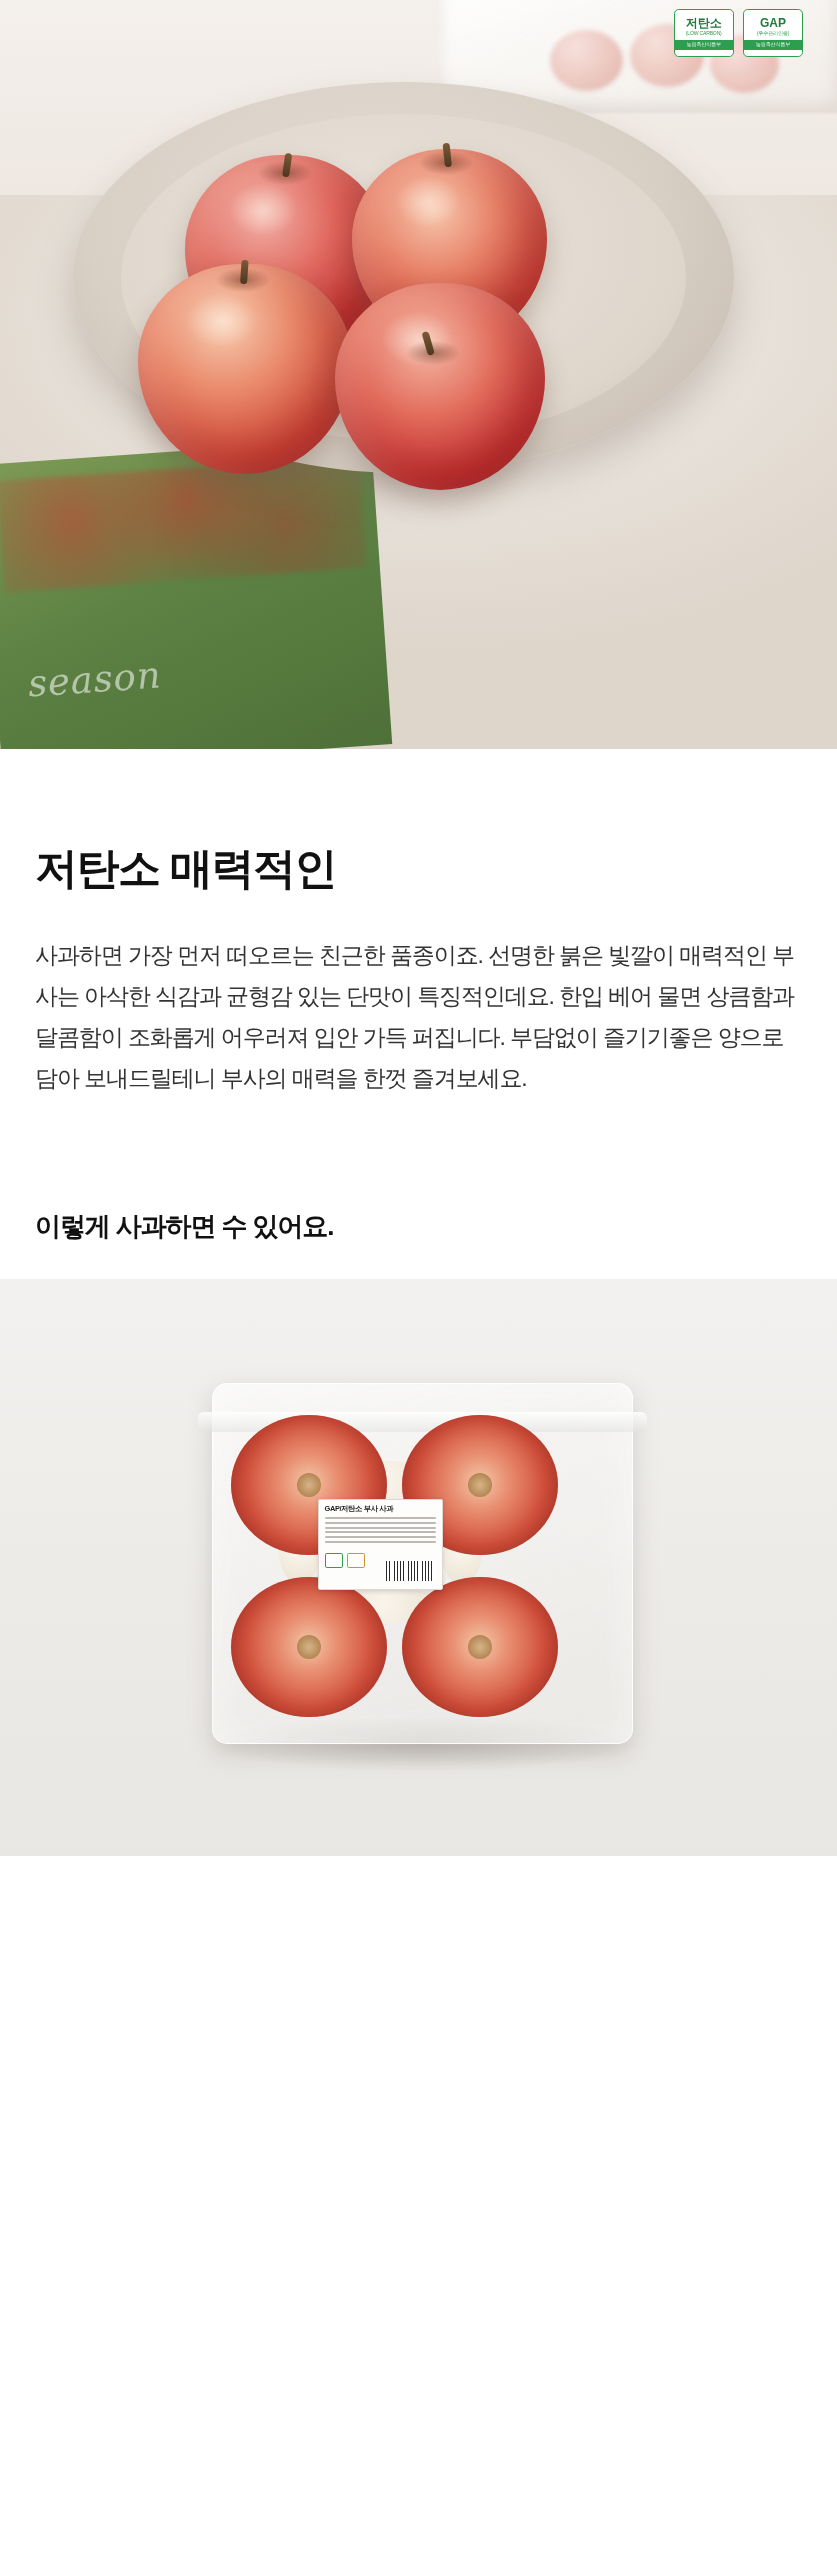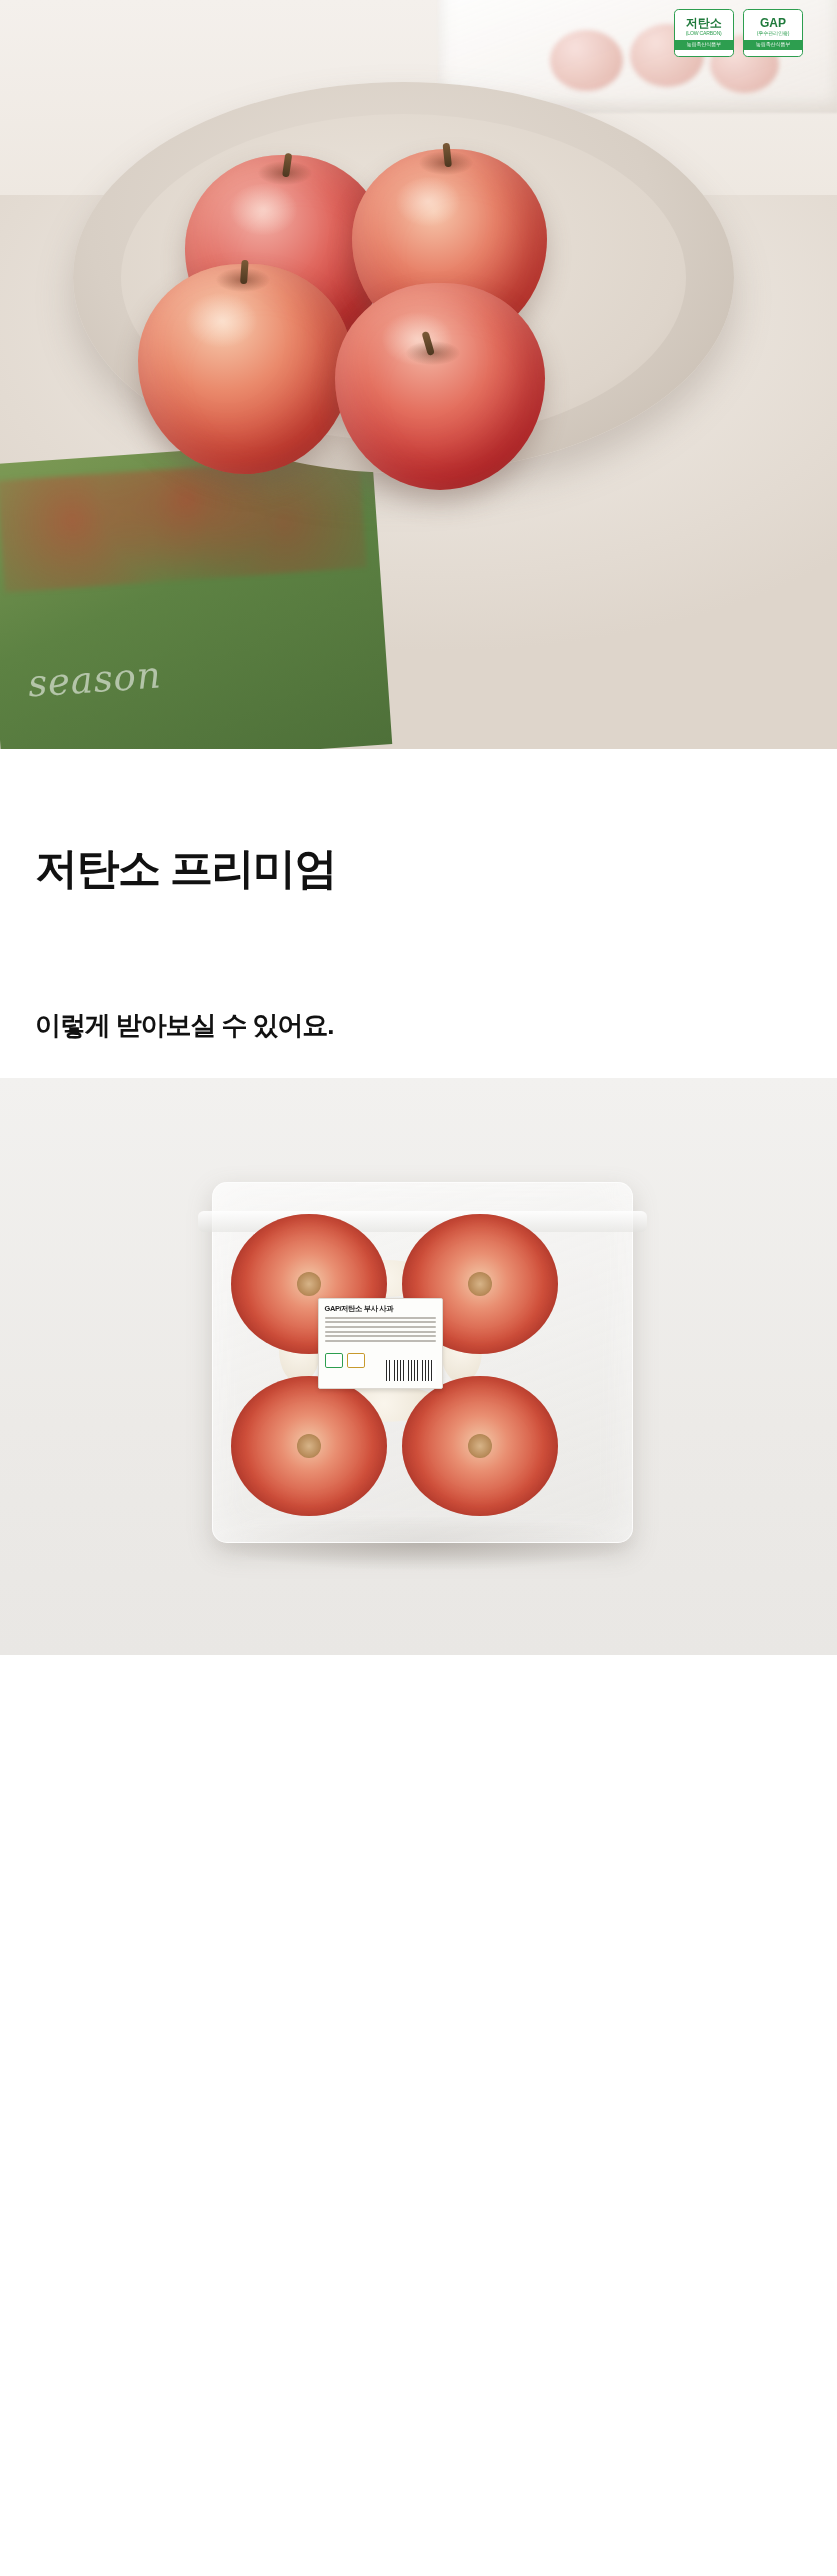--- a/index.html
+++ b/index.html
@@ -256,22 +256,23 @@
       <div class="stem" style="left:102px;top:-3.7px;transform:rotate(4deg);"></div>
     </div>
     <div class="apple a4">
       <div class="dimple" style="left:71px;top:58px;"></div>
       <div class="stem" style="left:93px;top:48px;transform:rotate(-16deg);"></div>
     </div>
   </div>
 </section>
 
 <section class="text-section">
-  <h1 class="headline">저탄소 프리미엄</h1>
-  <h2 class="section-title">이렇게 받아보실 수 있어요.</h2>
+  <h1 class="headline">저탄소 매력적인</h1>
+  <p class="body-copy">사과하면 가장 먼저 떠오르는 친근한 품종이죠. 선명한 붉은 빛깔이 매력적인 부사는 아삭한 식감과 균형감 있는 단맛이 특징적인데요. 한입 베어 물면 상큼함과 달콤함이 조화롭게 어우러져 입안 가득 퍼집니다. 부담없이 즐기기좋은 양으로 담아 보내드릴테니 부사의 매력을 한껏 즐겨보세요.</p>
+  <h2 class="section-title">이렇게 사과하면 수 있어요.</h2>
 </section>
 
 <section class="pack-section">
   <div class="pack-shadow"></div>
   <div class="clamshell">
     <div class="rim"></div>
   </div>
 
   <div class="pack-paper" style="left:328px;top:182px;width:112px;height:37px;"></div>
   <div class="pack-paper" style="left:328px;top:307px;width:112px;height:37px;"></div>

